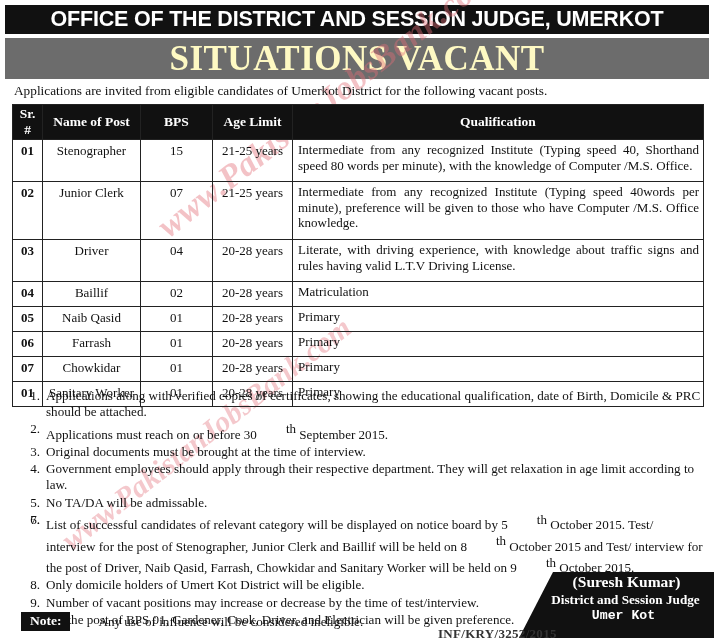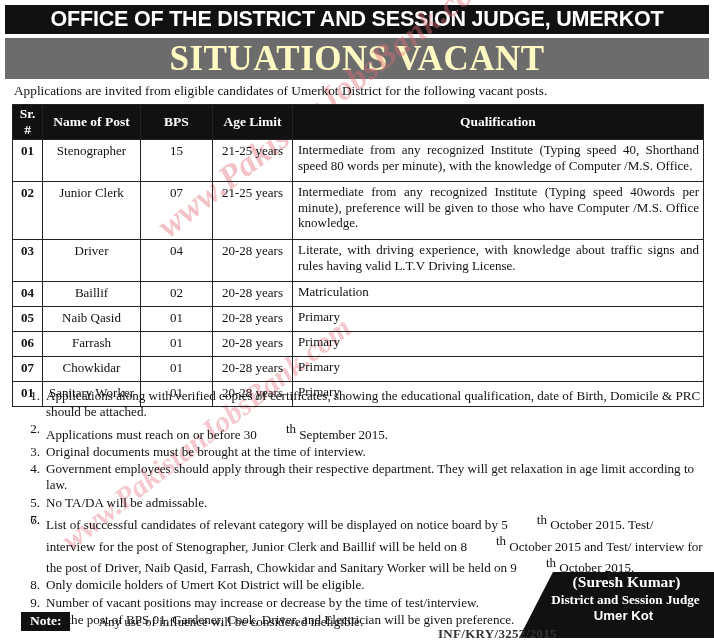--- a/index.html
+++ b/index.html
@@ -235,21 +235,21 @@
     padding-left: 20px;
   }
   .sign-title {
     font-family: "Liberation Serif", serif;
     font-weight: bold;
     font-size: 13.2px;
     line-height: 17px;
     padding-left: 18px;
   }
   .sign-place {
-    font-family: Liberation Sans, sans-serif;
+    font-family: Liberation Mono, monospace;
     font-weight: bold;
     font-size: 13.2px;
     line-height: 16px;
     padding-left: 14px;
   }
 
   .inf-ref {
     position: absolute;
     left: 438px;
     top: 626px;

